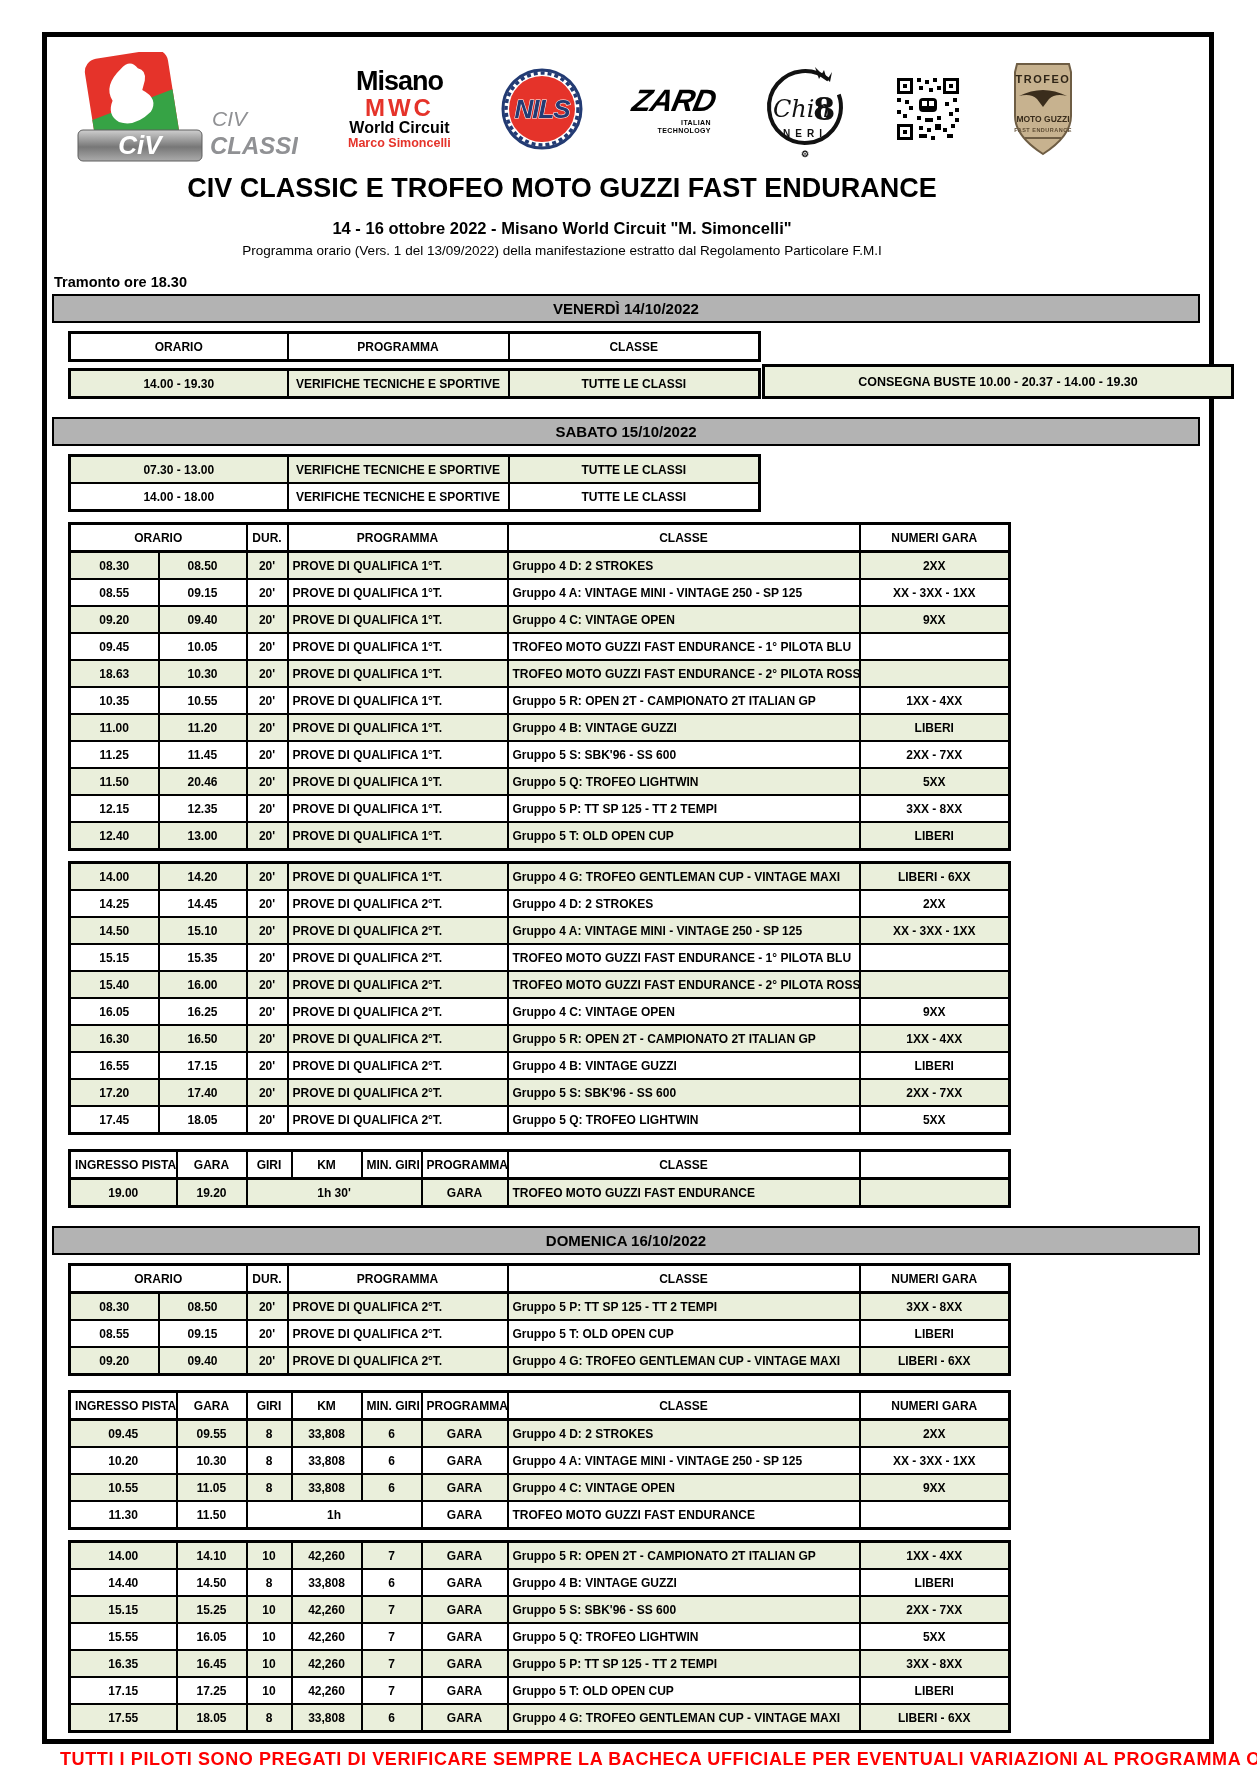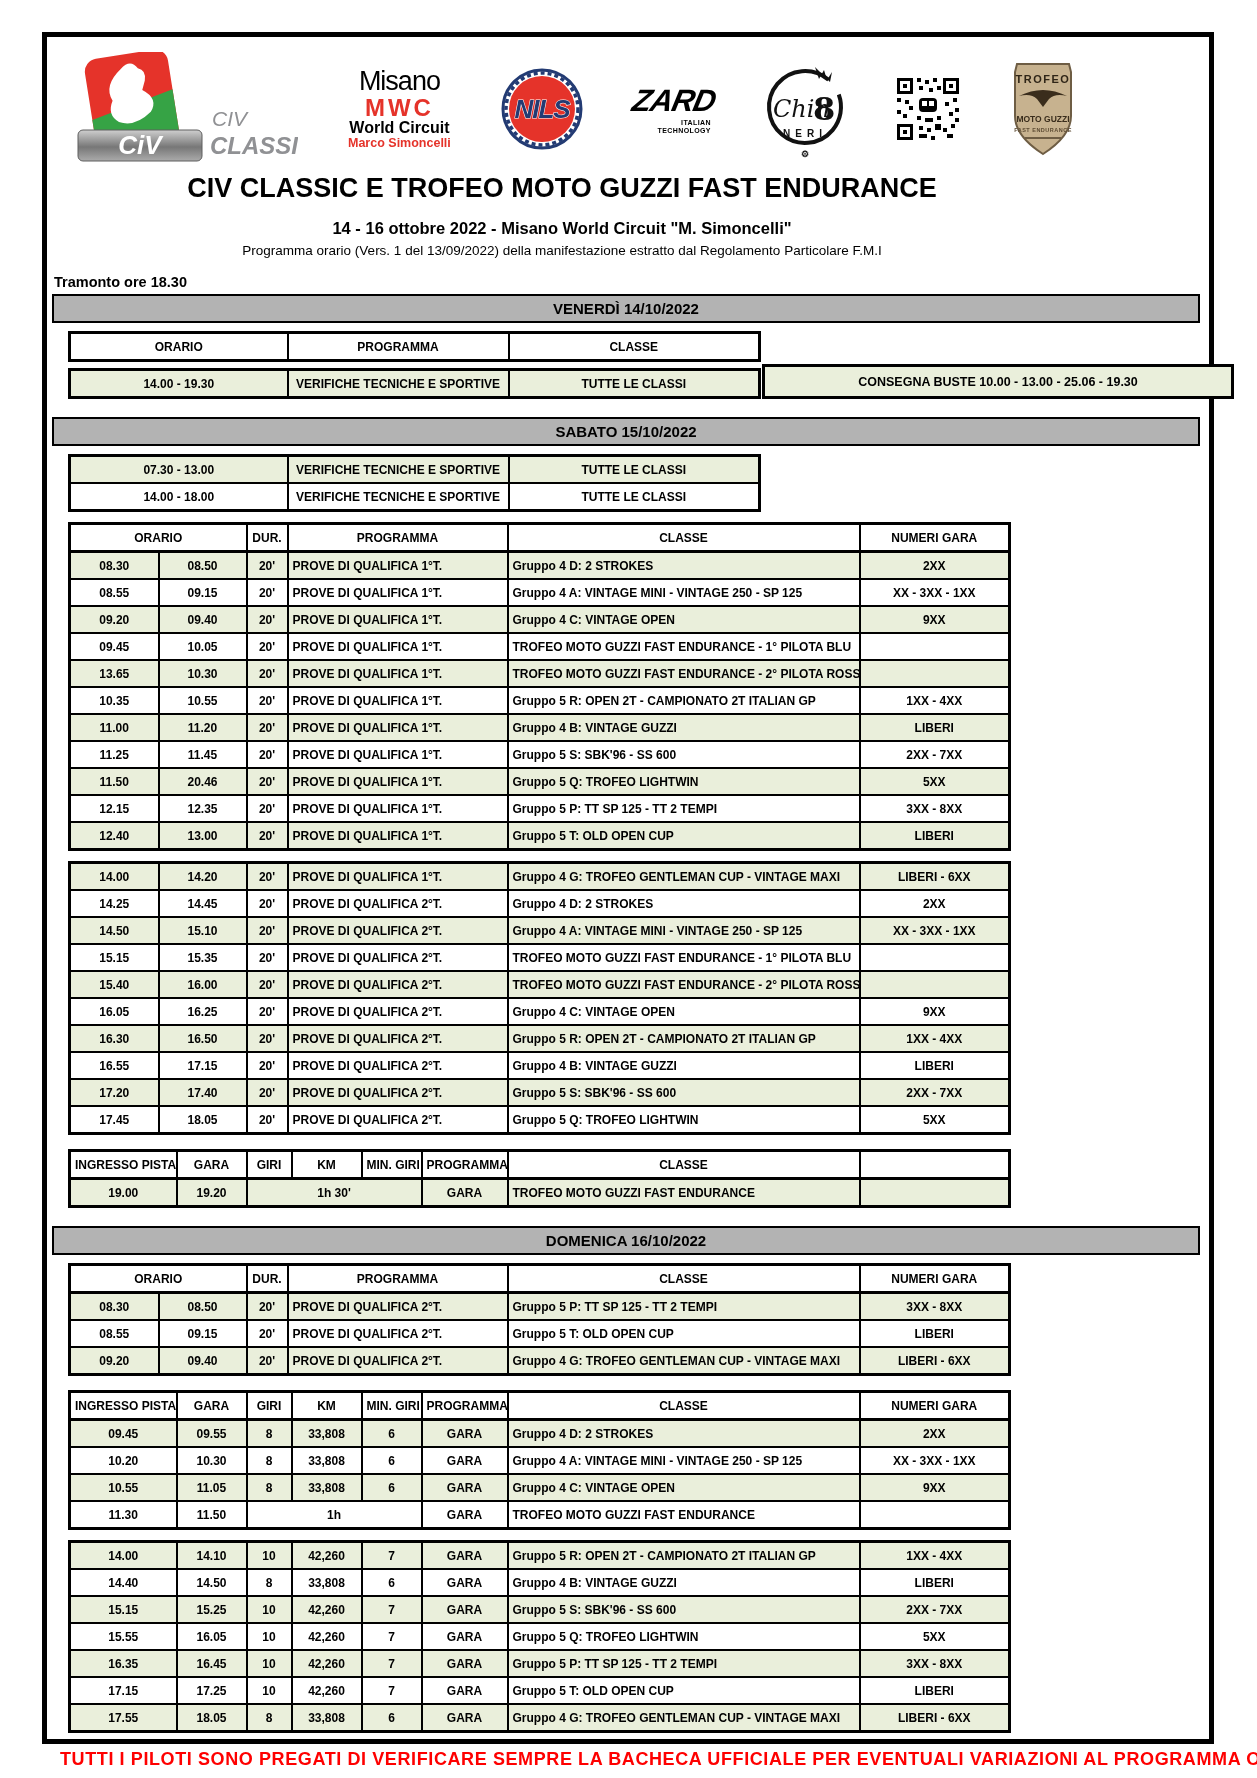--- a/index.html
+++ b/index.html
@@ -3,21 +3,21 @@
 <meta charset="utf-8">
 <style>
   html,body{margin:0;padding:0;background:#fff;}
   body{width:1257px;height:1778px;position:relative;font-family:"Liberation Sans",sans-serif;color:#000;}
   .page{position:absolute;left:42px;top:32px;width:1172px;height:1712px;border:5px solid #000;box-sizing:border-box;background:#fff;padding:10px 6px 0 5px;}
 
   
   .logo-band{display:flex;justify-content:space-between;align-items:center;width:1005px;margin:4px 0 0 18px;height:116px;}
   .logo-item{display:flex;flex-direction:column;align-items:center;justify-content:center;}
   .misano{line-height:1.02;text-align:center;}
-  .misano .l1{font-size:27px;font-weight:400;letter-spacing:-1px;}
+  .misano .l1{font-size:27px;font-weight:700;letter-spacing:-1px;}
   .misano .l2{font-size:24px;font-weight:800;color:#e5332a;letter-spacing:3px;}
   .misano .l3{font-size:16px;font-weight:800;}
   .misano .l4{font-size:12.5px;font-weight:700;color:#e5332a;}
   .zard .zword{font-size:31px;font-weight:800;font-style:italic;transform:skewX(-12deg);letter-spacing:-1px;}
   .zard .zsub{font-size:7px;font-weight:700;text-align:right;line-height:1.15;letter-spacing:.4px;align-self:flex-end;margin-right:4px;}
 
   
   .title-wrap{width:1020px;text-align:center;margin-top:6px;}
   .doc-title{font-size:27px;font-weight:800;letter-spacing:0px;}
   .doc-subtitle{font-size:16.5px;font-weight:800;margin-top:15px;}
@@ -198,21 +198,21 @@
           <col style="width:251px">
         </colgroup>
       <tbody>
           <tr class="zg">
             <td>14.00 - 19.30</td>
             <td>VERIFICHE TECNICHE E SPORTIVE</td>
             <td>TUTTE LE CLASSI</td>
           </tr>
         </tbody>
     </table>
-    <div class="consegna">CONSEGNA BUSTE  10.00 - 13.00 - 25.06 - 19.30</div>
+    <div class="consegna">CONSEGNA BUSTE  10.00 - 20.37 - 14.00 - 19.30</div>
   </div>
 
   <div class="sect-gap"></div>
 
   <div class="day-bar">SABATO 15/10/2022</div>
 
   <table class="sched" style="width:690px;">
     <colgroup>
         <col style="width:218px">
         <col style="width:221px">
@@ -279,21 +279,21 @@
         </tr>
         <tr class="zw">
           <td>09.45</td>
           <td>10.05</td>
           <td>20'</td>
           <td class="al">PROVE DI QUALIFICA 1°T.</td>
           <td class="al">TROFEO MOTO GUZZI FAST ENDURANCE - 1° PILOTA  BLU</td>
           <td></td>
         </tr>
         <tr class="zg">
-          <td>13.65</td>
+          <td>18.63</td>
           <td>10.30</td>
           <td>20'</td>
           <td class="al">PROVE DI QUALIFICA 1°T.</td>
           <td class="al">TROFEO MOTO GUZZI FAST ENDURANCE - 2° PILOTA  ROSSO</td>
           <td></td>
         </tr>
         <tr class="zw">
           <td>10.35</td>
           <td>10.55</td>
           <td>20'</td>

